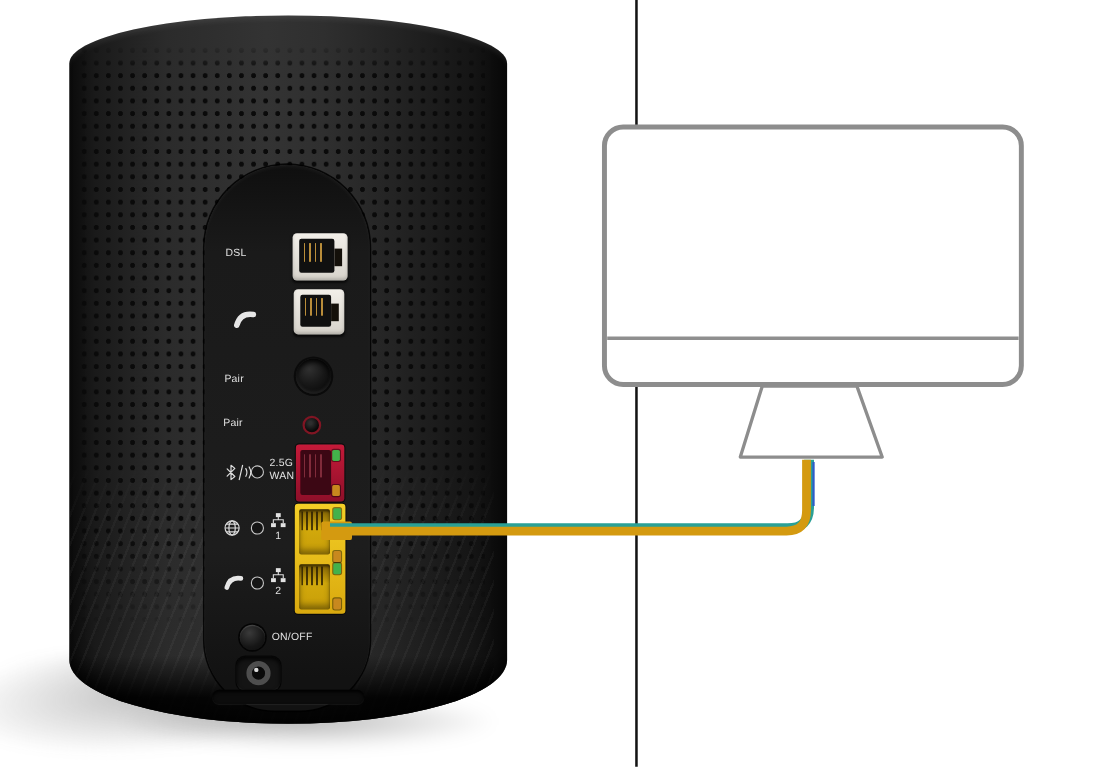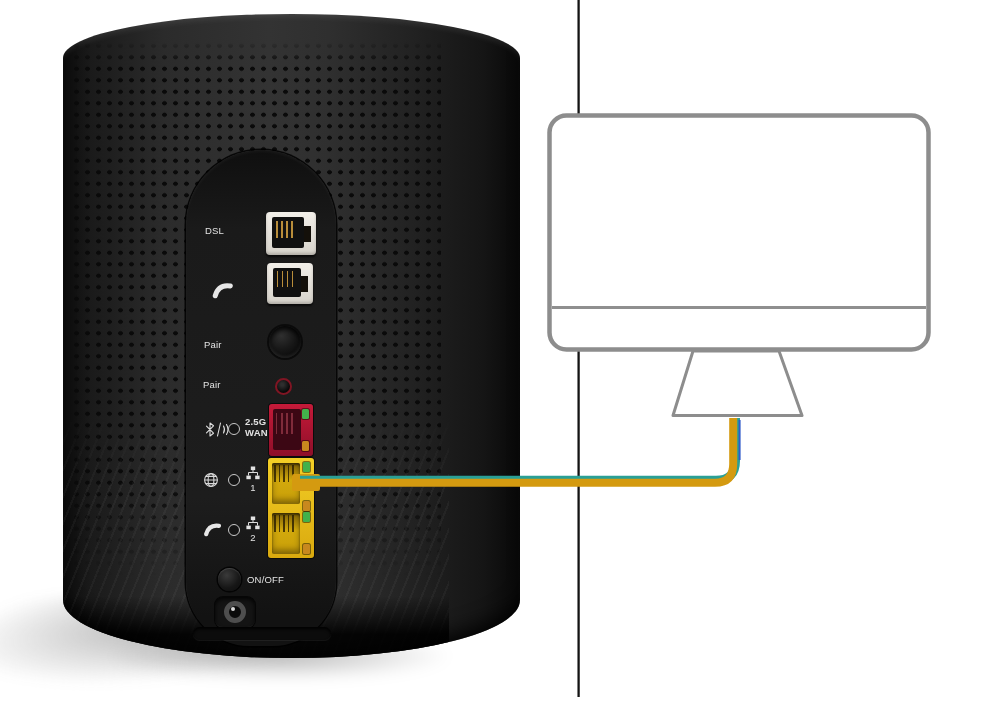--- a/index.html
+++ b/index.html
@@ -9,21 +9,21 @@
 
   
   .floor-shadow{position:absolute;left:-45px;top:590px;width:340px;height:95px;
     background:radial-gradient(ellipse at 62% 42%, rgba(70,70,70,.40), rgba(70,70,70,0) 70%);
     filter:blur(6px);transform:rotate(-6deg);}
   .floor-shadow2{position:absolute;left:110px;top:632px;width:340px;height:48px;
     background:radial-gradient(ellipse at 50% 50%, rgba(0,0,0,.28), rgba(0,0,0,0) 72%);
     filter:blur(7px);}
 
   
-  .router{position:absolute;left:63px;top:14px;width:457px;height:644px;overflow:hidden;
+  .router{position:absolute;left:63px;top:14px;width:398px;height:644px;overflow:hidden;
     border-radius:50% 50% 50% 50% / 44px 44px 58px 58px;
     background:linear-gradient(90deg,#0b0b0b 0%,#1a1a1a 6%,#2b2b2b 22%,#333333 45%,#2f2f2f 58%,#232323 75%,#151515 92%,#080808 100%);
     box-shadow:inset 0 5px 6px -3px rgba(255,255,255,.10), inset 0 -16px 20px -10px rgba(0,0,0,.9);}
   .vents{position:absolute;left:8px;top:26px;width:370px;height:545px;
     background-image:radial-gradient(circle, #0a0a0a 2.1px, rgba(0,0,0,0) 2.5px);
     background-size:11px 11.5px;
     -webkit-mask-image:linear-gradient(180deg, rgba(0,0,0,0), #000 28px, #000 440px, rgba(0,0,0,0) 535px);
     mask-image:linear-gradient(180deg, rgba(0,0,0,0), #000 28px, #000 440px, rgba(0,0,0,0) 535px);}
   .swirl{position:absolute;left:0;top:400px;width:386px;height:244px;opacity:.8;
     background:repeating-linear-gradient(112deg, rgba(255,255,255,.05) 0 2px, rgba(0,0,0,0) 2px 10px);
@@ -32,21 +32,21 @@
   .base-shade{position:absolute;left:0;top:582px;width:386px;height:62px;
     background:linear-gradient(180deg, rgba(0,0,0,0), rgba(0,0,0,.9) 62%);}
 
   
   .panel{position:absolute;left:123px;top:136px;width:150px;height:496px;
     border-radius:75px 75px 64px 64px;
     background:linear-gradient(180deg,#0f0f0f,#1a1a1a 16%,#1d1d1d 70%,#121212 94%);
     box-shadow:0 0 0 1.5px rgba(0,0,0,.85), inset 0 2px 3px rgba(255,255,255,.04);}
   .plabel{position:absolute;font-size:9.5px;line-height:11px;color:#e2e2e2;letter-spacing:.2px;}
   .num-label{width:14px;text-align:center;}
-  .wan-label{text-align:left;font-weight:bold;}
+  .wan-label{text-align:left;}
 
   
   .led-ring{position:absolute;width:12px;height:12px;border-radius:50%;
     border:1.8px solid #cscsc; border:1.8px solid #c9c9c9;background:#151515;box-sizing:border-box;}
 
   
   .rj11{position:absolute;background:linear-gradient(180deg,#f2efe9,#d7d3cb);
     border-radius:4px;box-shadow:0 1.5px 2px rgba(0,0,0,.65), inset 0 -2px 3px rgba(0,0,0,.18);}
   .rj11 .inner{position:absolute;left:6px;top:5px;right:12px;bottom:7px;background:#101010;border-radius:2px;}
   .rj11 .inner::before{content:'';position:absolute;left:14%;top:12%;width:62%;height:55%;

